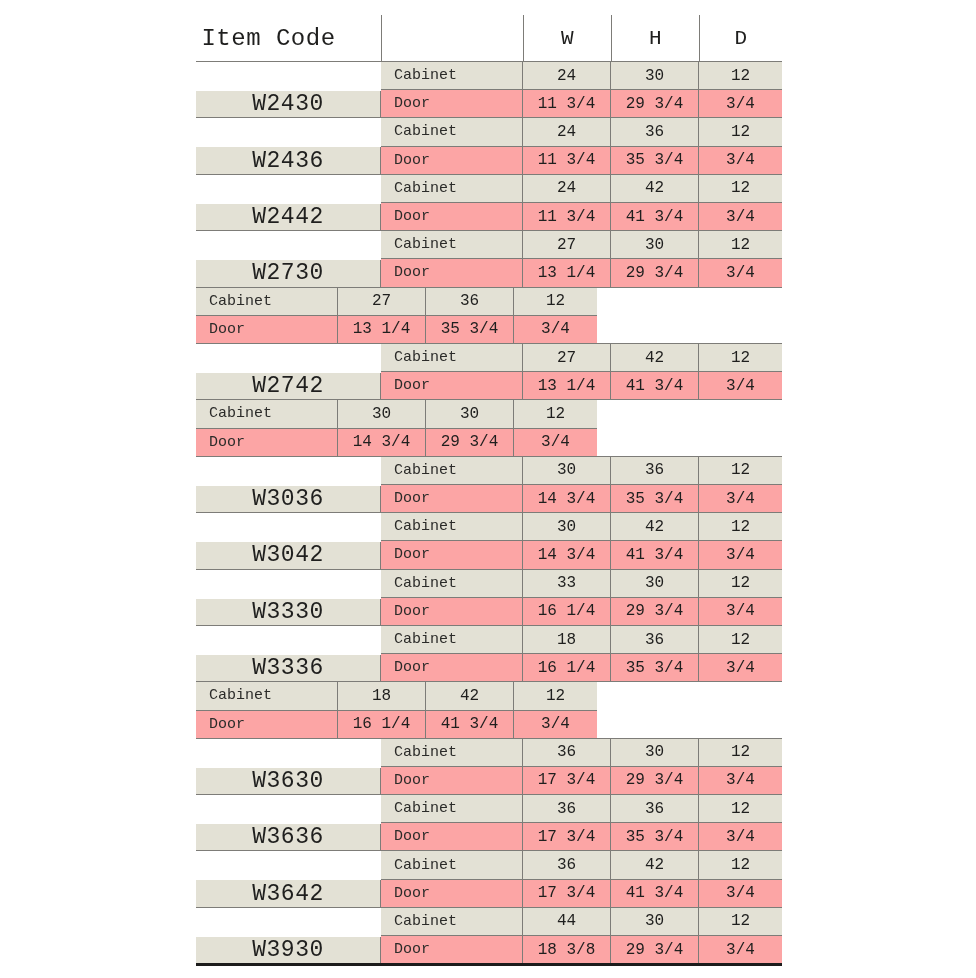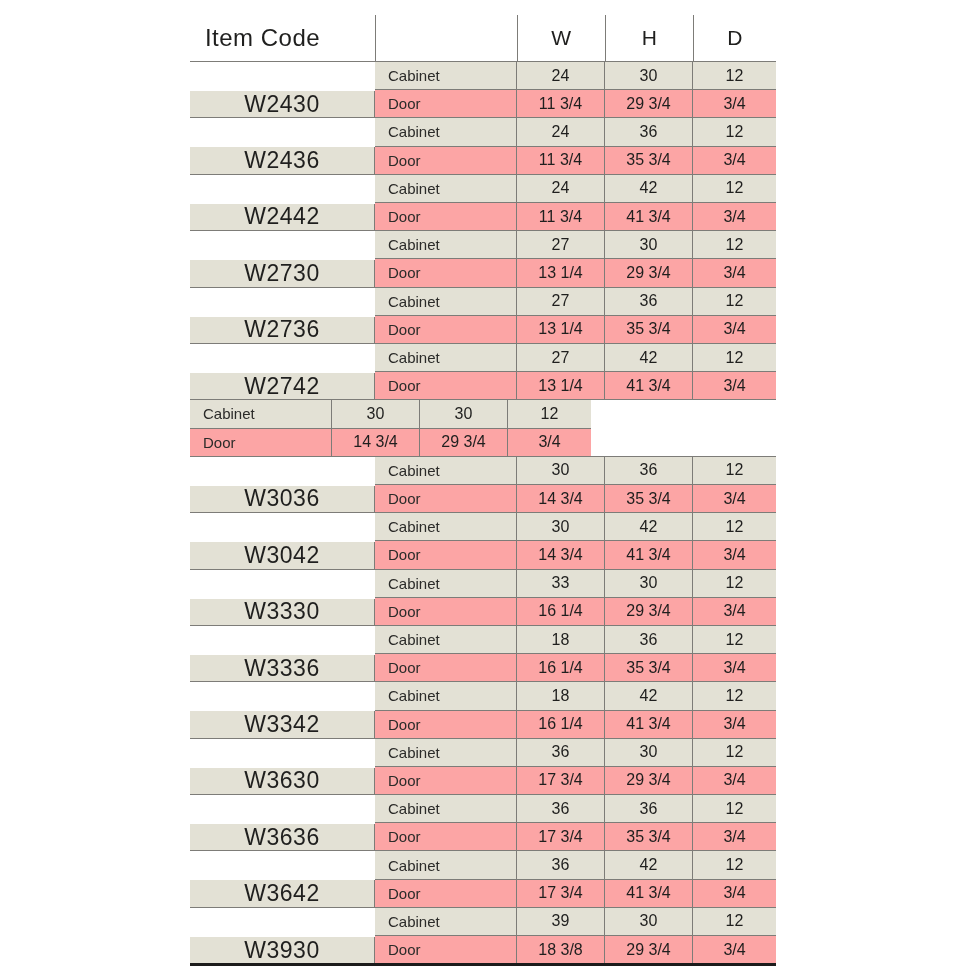--- a/index.html
+++ b/index.html
@@ -13,22 +13,23 @@
   body{
     width:976px; height:978px;
     background:#ffffff;
     font-family:"Liberation Sans", sans-serif;
     color:var(--text);
     position:relative;
     overflow:hidden;
   }
   .spec-table{
     position:absolute;
-    left:190px; top:15px;
+    left:196px; top:15px;
     width:586px;
+    font-family:Liberation Mono, monospace;
   }
   
   .header-row{
     display:flex;
     height:46px;
   }
   .h-cell{
     display:flex;
     align-items:center;
     justify-content:center;
@@ -177,21 +178,20 @@
       <div class="row row-door">
         <div class="label-cell">Door</div>
         <div class="val-cell">13 1/4</div>
         <div class="val-cell">29 3/4</div>
         <div class="val-cell last">3/4</div>
       </div>
     </div>
   </div>
 
   <div class="group">
-    <div class="cell code-cell">W2736</div>
     <div class="group-right">
       <div class="row row-cabinet">
         <div class="label-cell">Cabinet</div>
         <div class="val-cell">27</div>
         <div class="val-cell">36</div>
         <div class="val-cell last">12</div>
       </div>
       <div class="row row-door">
         <div class="label-cell">Door</div>
         <div class="val-cell">13 1/4</div>
@@ -302,21 +302,20 @@
       <div class="row row-door">
         <div class="label-cell">Door</div>
         <div class="val-cell">16 1/4</div>
         <div class="val-cell">35 3/4</div>
         <div class="val-cell last">3/4</div>
       </div>
     </div>
   </div>
 
   <div class="group">
-    <div class="cell code-cell">W3342</div>
     <div class="group-right">
       <div class="row row-cabinet">
         <div class="label-cell">Cabinet</div>
         <div class="val-cell">18</div>
         <div class="val-cell">42</div>
         <div class="val-cell last">12</div>
       </div>
       <div class="row row-door">
         <div class="label-cell">Door</div>
         <div class="val-cell">16 1/4</div>
@@ -378,21 +377,21 @@
         <div class="val-cell last">3/4</div>
       </div>
     </div>
   </div>
 
   <div class="group">
     <div class="cell code-cell">W3930</div>
     <div class="group-right">
       <div class="row row-cabinet">
         <div class="label-cell">Cabinet</div>
-        <div class="val-cell">39</div>
+        <div class="val-cell">44</div>
         <div class="val-cell">30</div>
         <div class="val-cell last">12</div>
       </div>
       <div class="row row-door">
         <div class="label-cell">Door</div>
         <div class="val-cell">18 3/8</div>
         <div class="val-cell">29 3/4</div>
         <div class="val-cell last">3/4</div>
       </div>
     </div>

